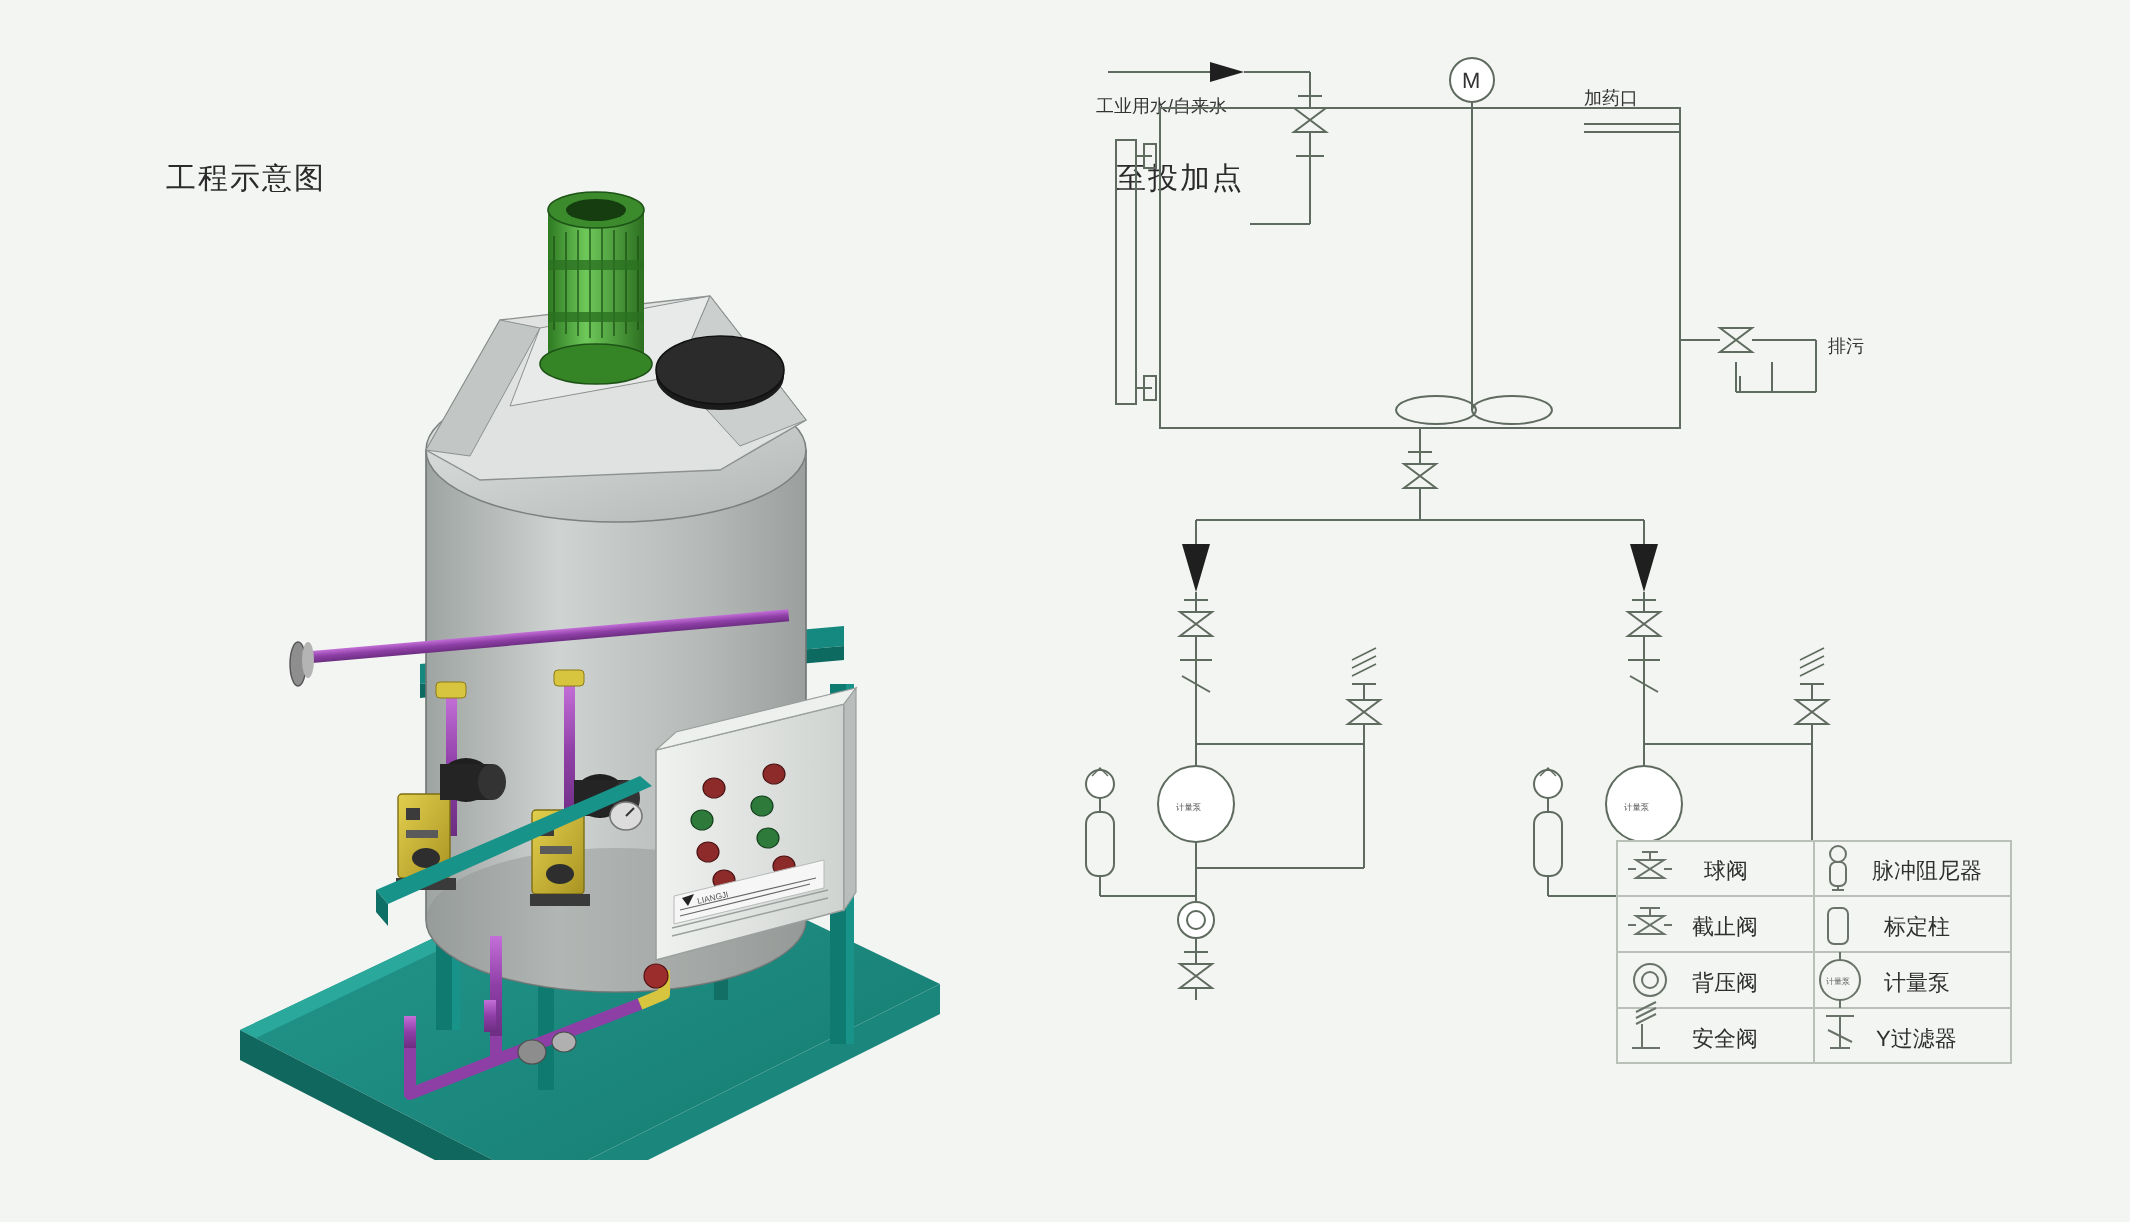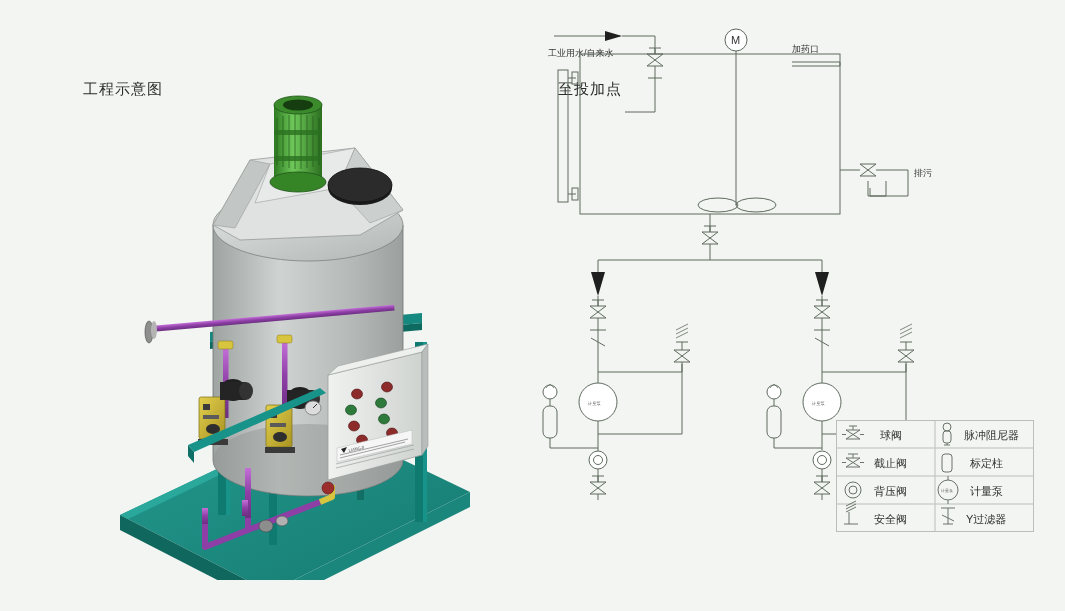--- a/index.html
+++ b/index.html
@@ -401,21 +401,21 @@
           <line x1="180" y1="500" x2="180" y2="512"></line>
           <line x1="168" y1="512" x2="192" y2="512"></line>
           <polygon points="172,514 188,514 180,546" fill="#1f1f1f" stroke="none"></polygon>
         </g>
       </g>
 
       <text class="vlabel" x="160" y="545" stroke="none" fill="#333" transform="rotate(-90 160 545)">至投加点</text>
     </svg>
   </div>
 
-  <div id="legend-box" class="panel" style="left:288px;top:420px;width:172px;height:112px;margin-left:28px;">
+  <div id="legend-box" class="panel" style="left:288px;top:420px;width:172px;height:112px;">
     <svg width="198" height="112" viewBox="0 0 198 112" xmlns="http://www.w3.org/2000/svg">
       <rect x="0.5" y="0.5" width="197" height="111" fill="#f2f5f1" stroke="#b9c0b7" stroke-width="1"></rect>
       <g stroke="#b9c0b7" stroke-width="1">
         <line x1="0" y1="28" x2="198" y2="28"></line>
         <line x1="0" y1="56" x2="198" y2="56"></line>
         <line x1="0" y1="84" x2="198" y2="84"></line>
         <line x1="99" y1="0" x2="99" y2="112"></line>
       </g>
 
       <g stroke="#6a736a" stroke-width="1" fill="none">

